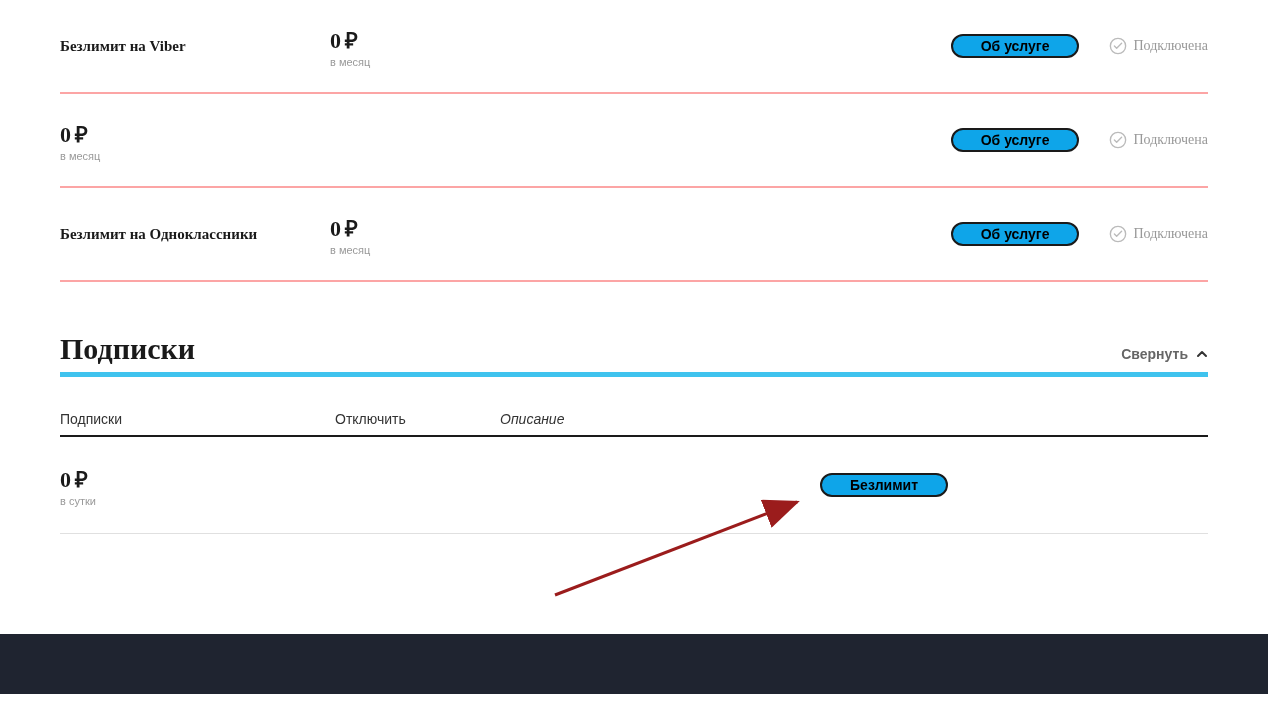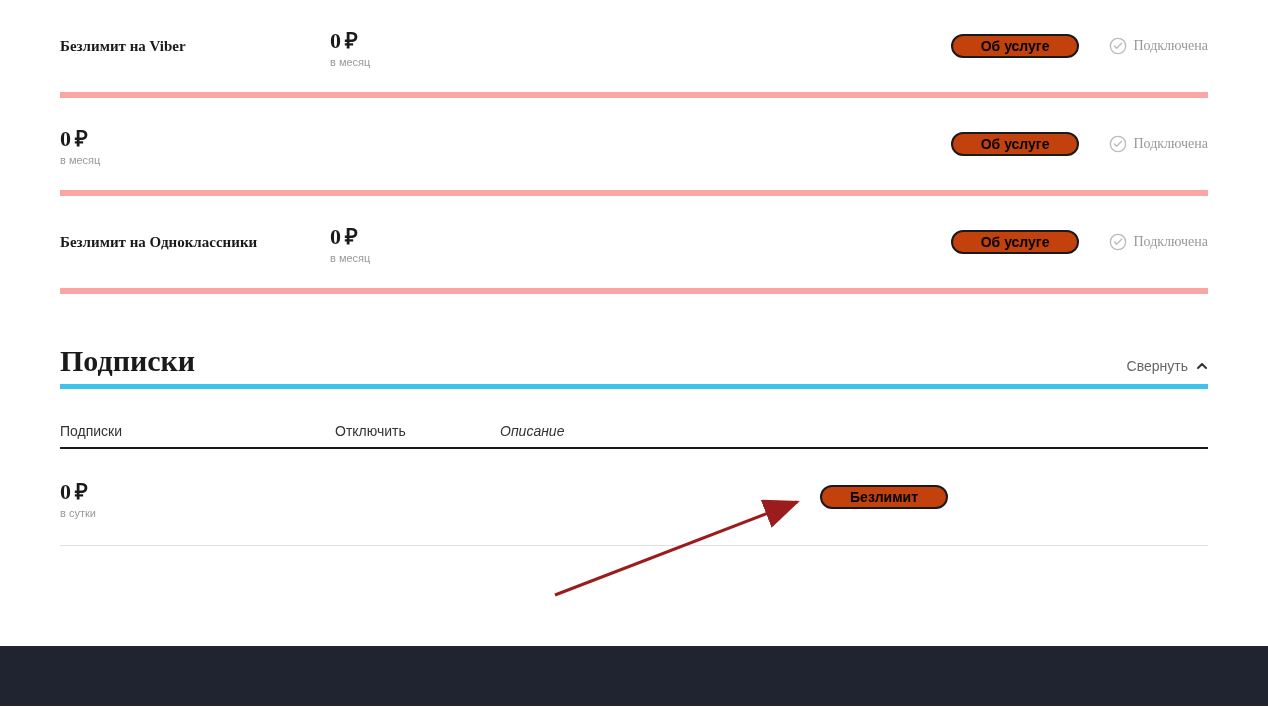--- a/index.html
+++ b/index.html
@@ -9,21 +9,21 @@
       color: #1a1a1a;
       width: 1268px;
     }
     .container {
       padding: 0 60px;
     }
     .service-row {
       display: flex;
       align-items: center;
       padding: 24px 0;
-      border-bottom: 6px solid #fca5a5;
+      border-bottom: 2px solid #fca5a5;
     }
     .service-name {
       width: 270px;
       font-weight: bold;
       font-size: 15px;
     }
     .service-price {
       flex: 1;
     }
     .price-amount {
@@ -40,21 +40,21 @@
       color: #999;
       margin-top: 2px;
       font-family: Arial, sans-serif;
     }
     .service-actions {
       display: flex;
       align-items: center;
       gap: 30px;
     }
     .btn-outline {
-      background: #c2410c;
+      background: #0ea5e9;
       border: 2px solid #1a1a1a;
       border-radius: 24px;
       padding: 2px 28px;
       font-size: 14px;
       font-weight: bold;
       font-family: Arial, sans-serif;
       cursor: pointer;
     }
     .status {
       display: flex;
@@ -82,20 +82,21 @@
       font-family: Georgia, serif;
     }
     .collapse-link {
       display: flex;
       align-items: center;
       gap: 8px;
       color: #666;
       font-size: 14px;
       font-family: Arial, sans-serif;
       cursor: pointer;
+      font-weight: bold;
     }
     .chevron-icon {
       width: 12px;
       height: 12px;
     }
     .table-header {
       display: flex;
       padding: 14px 0 8px 0;
       border-bottom: 2px solid #1a1a1a;
       margin-top: 20px;

